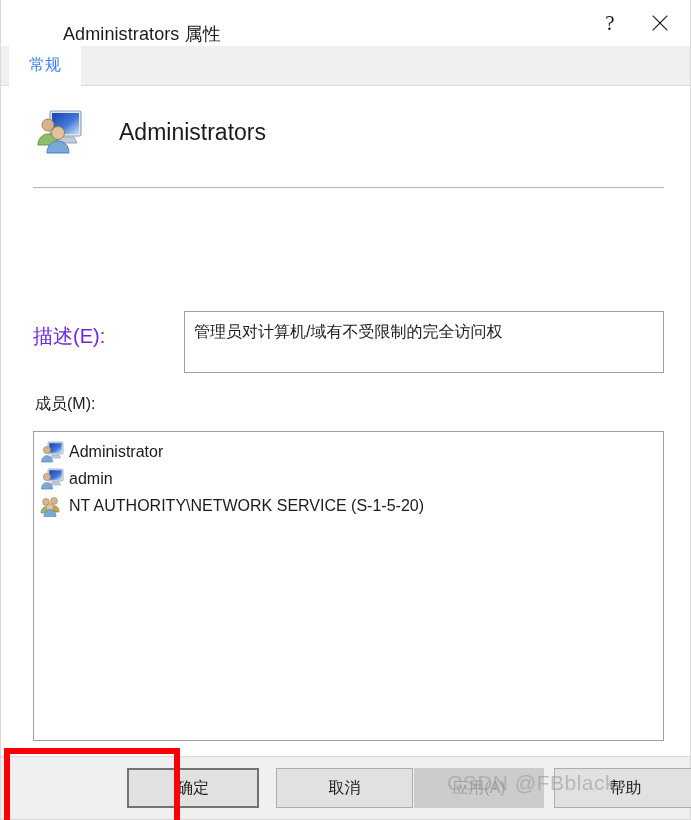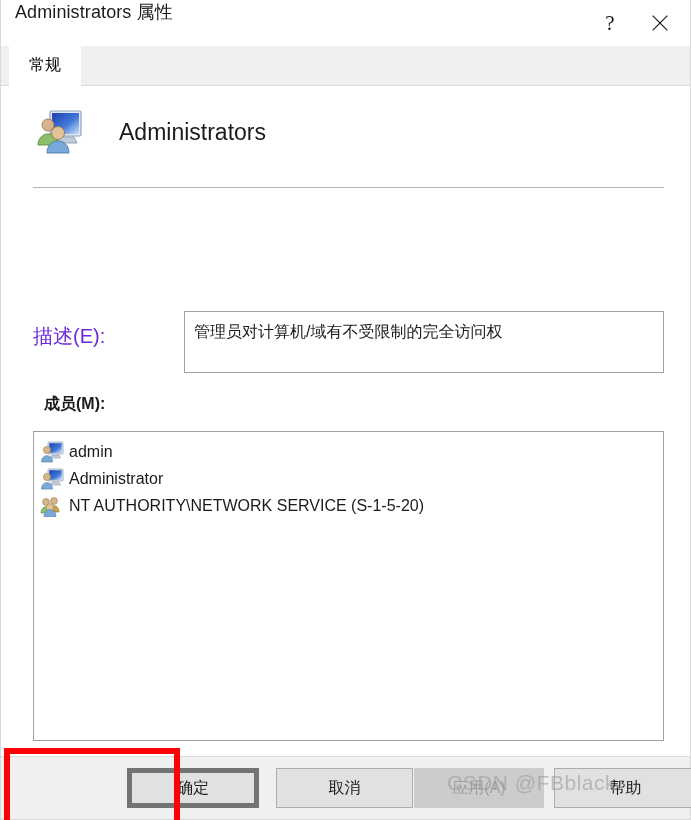--- a/index.html
+++ b/index.html
@@ -29,22 +29,23 @@
     display: flex;
     flex-direction: column;
   }
 
   
   .titlebar {
     height: 46px;
     min-height: 46px;
     background: #ffffff;
     display: flex;
-    align-items: flex-start;
-    position: relative;
+    align-items: flex-end;
+    position: relative;
+    padding-left: 48px;
   }
   .title-text {
     margin-left: 14px;
     font-size: 18px;
     color: #1b1b1b;
     letter-spacing: 0.1px;
     white-space: nowrap;
   }
   .caption-buttons {
     position: absolute;
@@ -84,21 +85,21 @@
     box-sizing: border-box;
     position: relative;
     border-bottom: 1px solid #dcdcdc;
   }
   .tab {
     height: 40px;
     padding: 0 20px;
     display: flex;
     align-items: center;
     font-size: 16px;
-    color: #000000;
+    color: #3b82f6;
     background: transparent;
     cursor: default;
   }
   .tab.active {
     background: #ffffff;
     position: relative;
     z-index: 2;
     margin-bottom: -1px;
     height: 41px;
   }
@@ -162,25 +163,24 @@
     padding: 9px 8px 0 9px;
     line-height: 22px;
     overflow: hidden;
     resize: none;
     font-family: Liberation Sans, sans-serif;
   }
 
   
   .members-label {
     position: absolute;
-    left: 43px;
+    left: 34px;
     top: 308px;
     font-size: 16px;
     color: #1b1b1b;
-    font-weight: bold;
   }
   .members-box {
     position: absolute;
     left: 32px;
     top: 345px;
     width: 631px;
     height: 310px;
     box-sizing: border-box;
     border: 1px solid #a0a0a0;
     background: #ffffff;
@@ -288,21 +288,21 @@
     background: #e1e1e1;
     font-size: 16px;
     color: #1b1b1b;
     font-family: "Liberation Sans", "DejaVu Sans", sans-serif;
     display: flex;
     align-items: center;
     justify-content: center;
     cursor: default;
   }
   .footer-btn.default {
-    border: 5px solid #737373;
+    border: 2px solid #737373;
   }
   .footer-btn.disabled {
     background: #cccccc;
     border-color: #cccccc;
     color: #a0a0a0;
   }
   .fb-ok     { left: 126px; width: 132px; }
   .fb-cancel { left: 275px; width: 137px; }
   .fb-apply  { left: 413px; width: 130px; }
   .fb-help   { left: 553px; width: 143px; }
@@ -371,20 +371,33 @@
       <div class="group-name">Administrators</div>
     </div>
 
     <div class="divider"></div>
 
     <div class="desc-label">描述(E):</div>
     <textarea class="desc-box" spellcheck="false" style="">管理员对计算机/域有不受限制的完全访问权</textarea>
 
     <div class="members-label">成员(M):</div>
     <div class="members-box">
+
+      <div class="member-row">
+        <div class="member-icon">
+          <svg class="icon-svg" viewBox="0 0 24 22">
+            <rect x="8" y="1" width="15" height="12" rx="1" fill="#dfe6ef" stroke="#8fa3bb" stroke-width="0.8"></rect>
+            <rect x="9.3" y="2.2" width="12.4" height="9.6" fill="url(#m1)"></rect>
+            <path d="M12 14 h7 l1.5 3 h-10 z" fill="#c3ccd8" stroke="#8fa3bb" stroke-width="0.6"></path>
+            <circle cx="7" cy="9" r="3.6" fill="#d6b58c" stroke="#9c7c52" stroke-width="0.6"></circle>
+            <path d="M1.5 21 c0-4 2.5-6.3 5.5-6.3 s5.5 2.3 5.5 6.3 z" fill="#79a9d8" stroke="#4b78aa" stroke-width="0.6"></path>
+          </svg>
+        </div>
+        <div class="member-label">Administrator</div>
+      </div>
 
       <div class="member-row">
         <div class="member-icon">
           <svg class="icon-svg" viewBox="0 0 24 22">
             <rect x="8" y="1" width="15" height="12" rx="1" fill="#dfe6ef" stroke="#8fa3bb" stroke-width="0.8"></rect>
             <linearGradient id="m1" x1="0" y1="0" x2="1" y2="1">
               <stop offset="0%" stop-color="#1f3fae"></stop>
                 <stop offset="60%" stop-color="#3f78d8"></stop>
                 <stop offset="100%" stop-color="#cfe2f7"></stop>
             </linearGradient>
@@ -393,33 +406,20 @@
             <circle cx="7" cy="9" r="3.6" fill="#d6b58c" stroke="#9c7c52" stroke-width="0.6"></circle>
             <path d="M1.5 21 c0-4 2.5-6.3 5.5-6.3 s5.5 2.3 5.5 6.3 z" fill="#79a9d8" stroke="#4b78aa" stroke-width="0.6"></path>
           </svg>
         </div>
         <div class="member-label">admin</div>
       </div>
 
       <div class="member-row">
         <div class="member-icon">
           <svg class="icon-svg" viewBox="0 0 24 22">
-            <rect x="8" y="1" width="15" height="12" rx="1" fill="#dfe6ef" stroke="#8fa3bb" stroke-width="0.8"></rect>
-            <rect x="9.3" y="2.2" width="12.4" height="9.6" fill="url(#m1)"></rect>
-            <path d="M12 14 h7 l1.5 3 h-10 z" fill="#c3ccd8" stroke="#8fa3bb" stroke-width="0.6"></path>
-            <circle cx="7" cy="9" r="3.6" fill="#d6b58c" stroke="#9c7c52" stroke-width="0.6"></circle>
-            <path d="M1.5 21 c0-4 2.5-6.3 5.5-6.3 s5.5 2.3 5.5 6.3 z" fill="#79a9d8" stroke="#4b78aa" stroke-width="0.6"></path>
-          </svg>
-        </div>
-        <div class="member-label">Administrator</div>
-      </div>
-
-      <div class="member-row">
-        <div class="member-icon">
-          <svg class="icon-svg" viewBox="0 0 24 22">
             <circle cx="6" cy="7" r="3.4" fill="#d6b58c" stroke="#9c7c52" stroke-width="0.6"></circle>
             <path d="M1 18 c0-4 2.2-6.2 5-6.2 s5 2.2 5 6.2 z" fill="#8dbf6a" stroke="#5f8c44" stroke-width="0.6"></path>
             <circle cx="14" cy="6" r="3.4" fill="#d6b58c" stroke="#9c7c52" stroke-width="0.6"></circle>
             <path d="M9 17 c0-4 2.2-6.2 5-6.2 s5 2.2 5 6.2 z" fill="#c9a24a" stroke="#8c7030" stroke-width="0.6"></path>
             <circle cx="10" cy="12.5" r="3.8" fill="#e2c49b" stroke="#9c7c52" stroke-width="0.6"></circle>
             <path d="M4 21.5 c0-4.3 2.6-6.8 6-6.8 s6 2.5 6 6.8 z" fill="#79a9d8" stroke="#4b78aa" stroke-width="0.6"></path>
           </svg>
         </div>
         <div class="member-label">NT AUTHORITY\NETWORK SERVICE (S-1-5-20)</div>
       </div>

